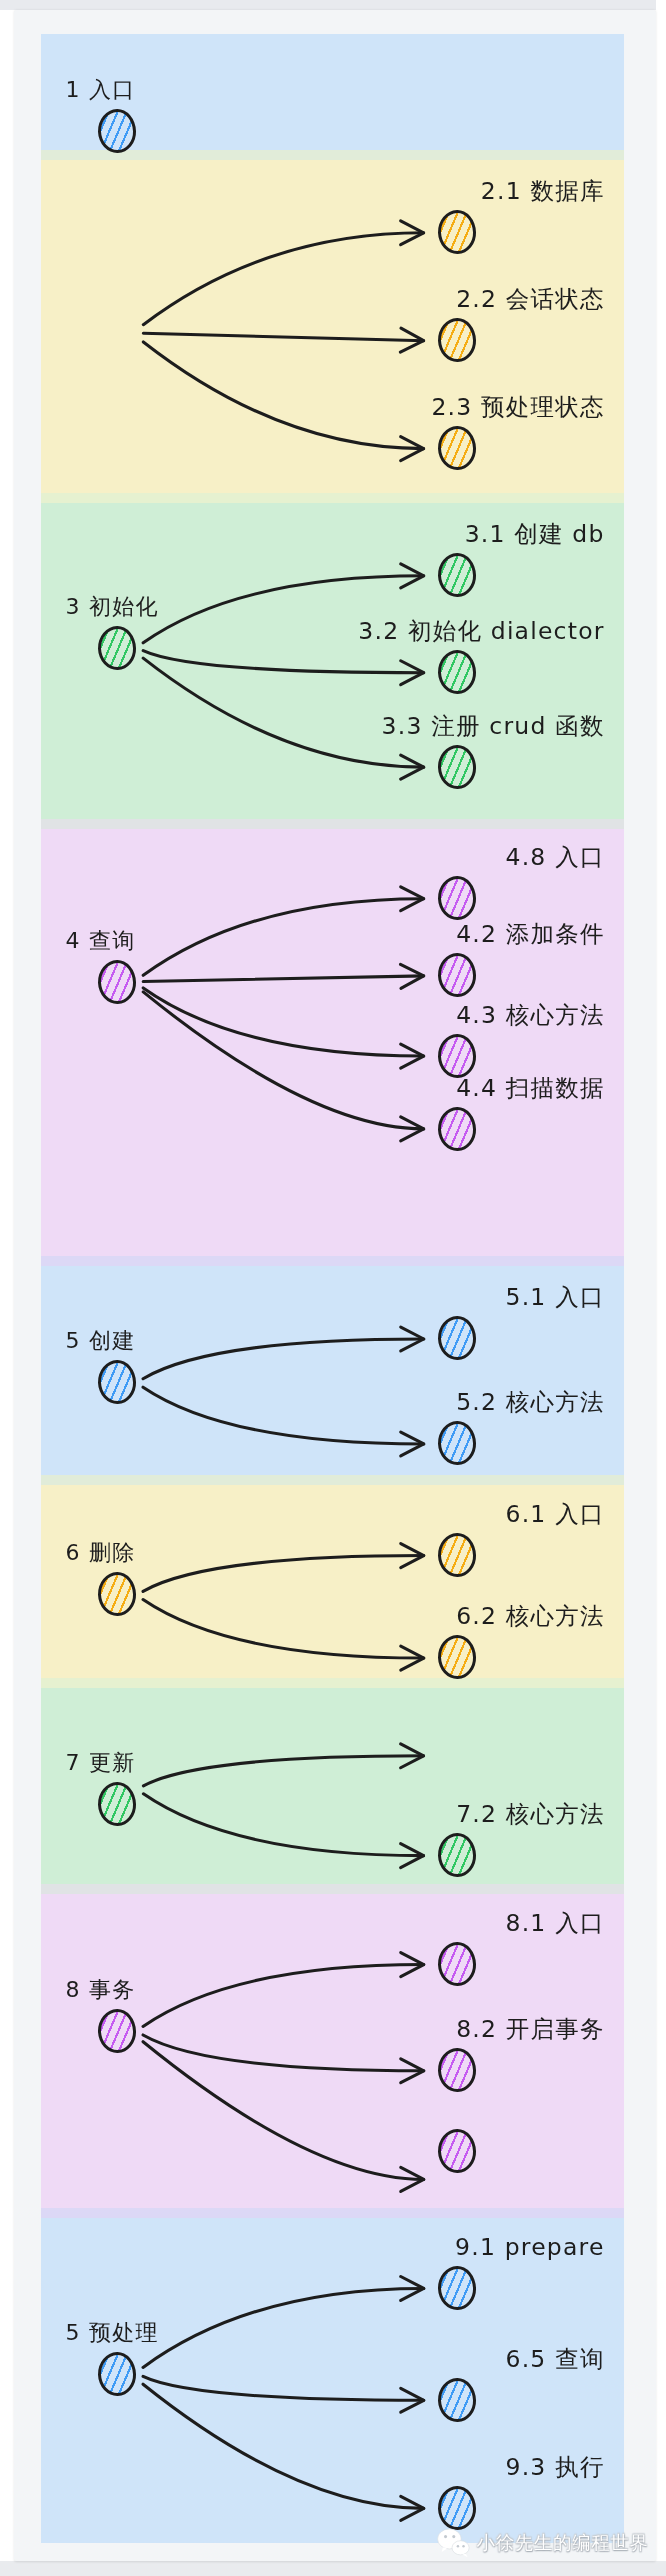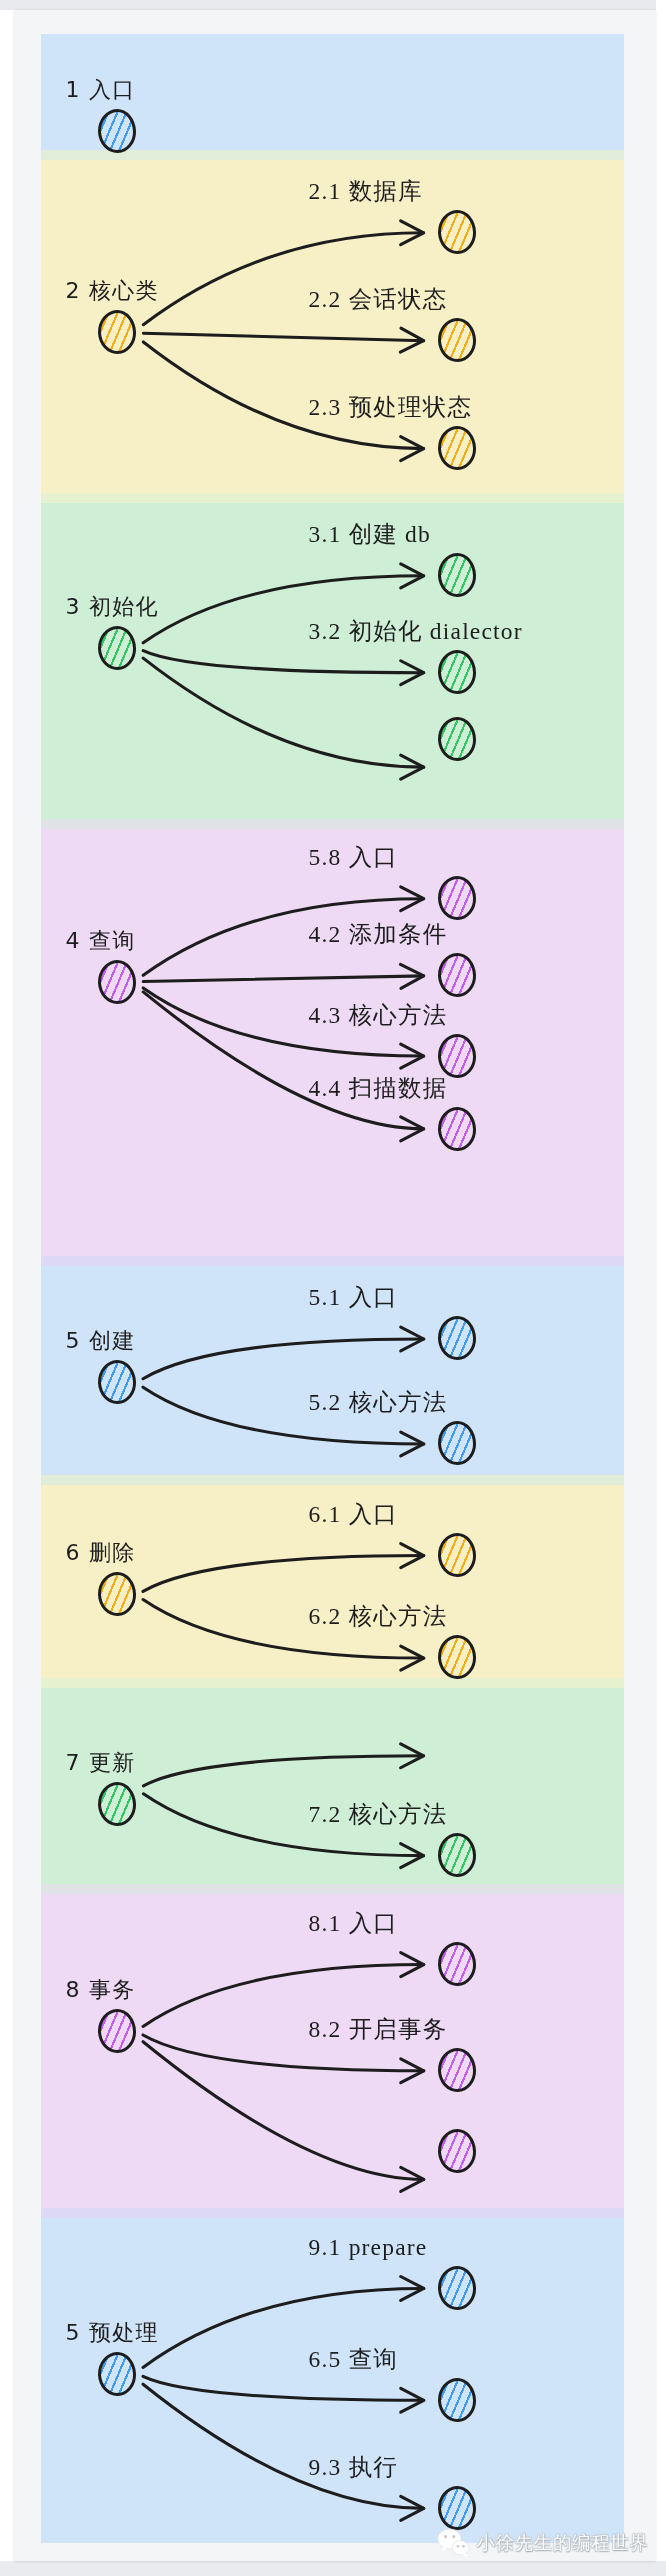--- a/index.html
+++ b/index.html
@@ -21,21 +21,21 @@
   .dv-yg{background:#e6f1d0;}
   .dv-gp{background:#e0e3e5;}
   .dv-pb{background:#dcd8f6;}
   .arrows{position:absolute;left:0;top:0;width:100%;height:100%;pointer-events:none;}
   .parent{position:absolute;left:25px;width:161px;}
   .plabel{
     font-size:22px;font-weight:500;color:#1d1d1d;height:27px;line-height:27px;
     white-space:nowrap;letter-spacing:1.2px;
   }
   .parent .ncircle{margin-left:32px;margin-top:6.2px;}
-  .child{position:absolute;left:268px;width:296px;text-align:left;font-family:Liberation Serif, serif;}
+  .child{position:absolute;left:268px;width:296px;text-align:right;}
   .clabel{
     font-size:23.5px;font-weight:500;color:#1d1d1d;height:28px;line-height:28px;
     white-space:nowrap;letter-spacing:1.2px;
   }
   .child .ncircle{margin:5px auto 0 auto;}
   .ncircle{
     width:38px;height:44px;box-sizing:border-box;
     border:3.7px solid #1d1d1d;
     border-radius:52% 48% 50% 50% / 50% 52% 48% 50%;
     background:repeating-linear-gradient(115deg,transparent 0 6.2px,var(--nh,#999) 6.2px 8.3px);
@@ -70,24 +70,20 @@
 
     <section class="band" style="height: 333px; background: rgb(247, 240, 199);">
       <svg class="arrows" viewBox="0 0 944 540">
           <path d="M 165.23748779296875 267.03998474121096 Q 361.72948779296877 117.99998474121094 619.7625122070312 117.99998474121094" fill="none" stroke="#1d1d1d" stroke-width="5" stroke-linecap="round" stroke-linejoin="round"></path>
           <path d="M 582.5087254503013 137.3947101139532 L 619.7625122070312 117.99998474121094 L 582.5087254503013 98.60525936846867" fill="none" stroke="#1d1d1d" stroke-width="5" stroke-linecap="round" stroke-linejoin="round"></path>
           <path d="M 165.23748779296875 281.03998596191406 Q 392.5 287.019992980957 619.7625122070312 293" fill="none" stroke="#1d1d1d" stroke-width="5" stroke-linecap="round" stroke-linejoin="round"></path>
           <path d="M 582.011454774974 311.4080868848862 L 619.7625122070312 293 L 583.0317767097263 272.63205779105255" fill="none" stroke="#1d1d1d" stroke-width="5" stroke-linecap="round" stroke-linejoin="round"></path>
           <path d="M 165.23748779296875 295.03998596191406 Q 386.845502532959 468 619.7625122070312 468" fill="none" stroke="#1d1d1d" stroke-width="5" stroke-linecap="round" stroke-linejoin="round"></path>
           <path d="M 582.5087254503013 487.3947253727423 L 619.7625122070312 468 L 582.5087254503013 448.6052746272577" fill="none" stroke="#1d1d1d" stroke-width="5" stroke-linecap="round" stroke-linejoin="round"></path>
         </svg>
-      <div class="parent" style="top:117px">
-        <div class="plabel">2 核心类</div>
-        <div class="ncircle" style="--nh: #f5ad14;"></div>
-      </div>
       <div class="child" style="top:17.3px">
         <div class="clabel">2.1 数据库</div>
         <div class="ncircle" style="--nh: #f5ad14;"></div>
       </div>
       <div class="child" style="top:125px">
         <div class="clabel">2.2 会话状态</div>
         <div class="ncircle" style="--nh: #f5ad14;"></div>
       </div>
       <div class="child" style="top:233px">
         <div class="clabel">2.3 预处理状态</div>
@@ -111,20 +107,21 @@
       </div>
       <div class="child" style="top:17.3px">
         <div class="clabel">3.1 创建 db</div>
         <div class="ncircle" style="--nh: #31c763;"></div>
       </div>
       <div class="child" style="top:114px">
         <div class="clabel">3.2 初始化 dialector</div>
         <div class="ncircle" style="--nh: #31c763;"></div>
       </div>
       <div class="child" style="top:209px">
+        <div class="clabel">3.3 注册 crud 函数</div>
         <div class="ncircle" style="--nh: #31c763;"></div>
       </div>
     </section>
     <div class="divider dv-gp"></div>
 
     <section class="band" style="height: 427px; background: rgb(239, 218, 246);">
       <svg class="arrows" viewBox="0 0 944 692">
           <path d="M 165.23748779296875 237.2 Q 335.6474877929687 113 619.7625122070312 113" fill="none" stroke="#1d1d1d" stroke-width="5" stroke-linecap="round" stroke-linejoin="round"></path>
           <path d="M 582.5087254503013 132.39472537274227 L 619.7625122070312 113 L 582.5087254503013 93.60527462725773" fill="none" stroke="#1d1d1d" stroke-width="5" stroke-linecap="round" stroke-linejoin="round"></path>
           <path d="M 165.23748779296875 247.2 Q 392.5 242.6 619.7625122070312 238" fill="none" stroke="#1d1d1d" stroke-width="5" stroke-linecap="round" stroke-linejoin="round"></path>
@@ -132,21 +129,21 @@
           <path d="M 165.23748779296875 257.6 Q 321.1574877929687 368 619.7625122070312 368" fill="none" stroke="#1d1d1d" stroke-width="5" stroke-linecap="round" stroke-linejoin="round"></path>
           <path d="M 582.5087254503013 387.3947253727423 L 619.7625122070312 368 L 582.5087254503013 348.6052746272577" fill="none" stroke="#1d1d1d" stroke-width="5" stroke-linecap="round" stroke-linejoin="round"></path>
           <path d="M 165.23748779296875 264 Q 438.3374877929688 486 619.7625122070312 486" fill="none" stroke="#1d1d1d" stroke-width="5" stroke-linecap="round" stroke-linejoin="round"></path>
           <path d="M 582.5087254503013 505.3947253727423 L 619.7625122070312 486 L 582.5087254503013 466.6052746272577" fill="none" stroke="#1d1d1d" stroke-width="5" stroke-linecap="round" stroke-linejoin="round"></path>
         </svg>
       <div class="parent" style="top:98px">
         <div class="plabel">4 查询</div>
         <div class="ncircle" style="--nh: #c55bf1;"></div>
       </div>
       <div class="child" style="top:14px">
-        <div class="clabel">5.8 入口</div>
+        <div class="clabel">4.8 入口</div>
         <div class="ncircle" style="--nh: #c55bf1;"></div>
       </div>
       <div class="child" style="top:91px">
         <div class="clabel">4.2 添加条件</div>
         <div class="ncircle" style="--nh: #c55bf1;"></div>
       </div>
       <div class="child" style="top:172px">
         <div class="clabel">4.3 核心方法</div>
         <div class="ncircle" style="--nh: #c55bf1;"></div>
       </div>

